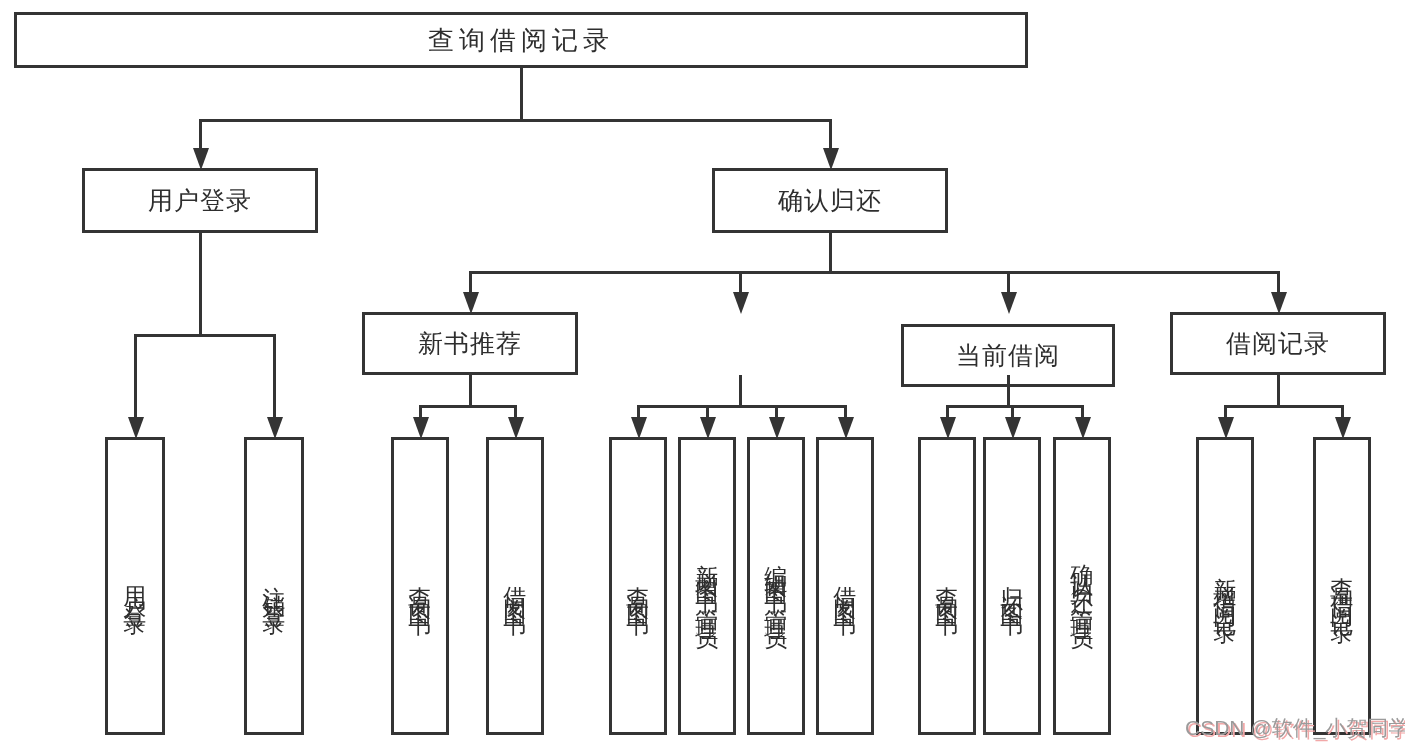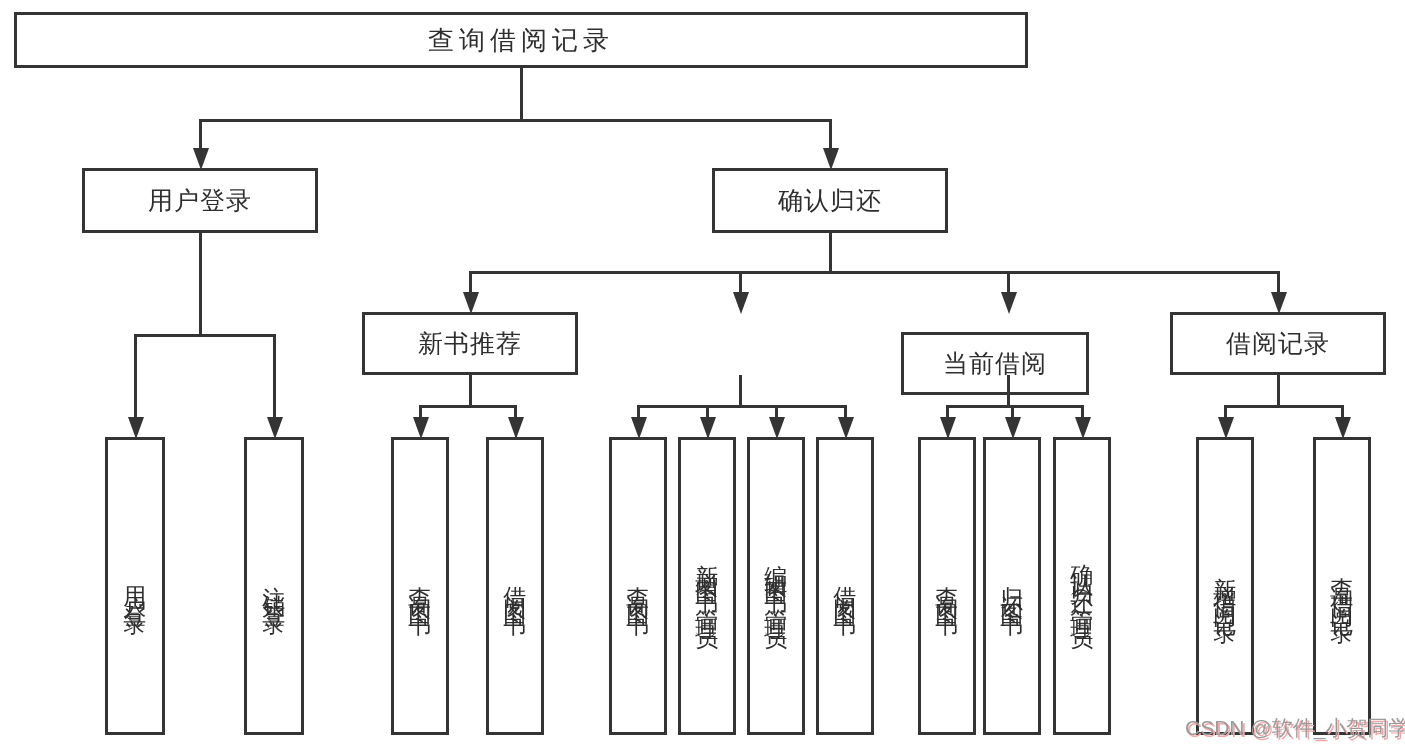--- a/index.html
+++ b/index.html
@@ -66,21 +66,21 @@
   <div class="vl" style="left:739px;top:271px;height:23px"></div>
   <div class="ah" style="left:733px;top:292px"></div>
   <div class="vl" style="left:1007px;top:271px;height:23px"></div>
   <div class="ah" style="left:1001px;top:292px"></div>
   <div class="vl" style="left:1277px;top:271px;height:23px"></div>
   <div class="ah" style="left:1271px;top:292px"></div>
 
   <div class="box" style="left:362px;top:312px;width:216px;height:63px">
     <span class="hlabel">新书推荐</span>
   </div>
-  <div class="box" style="left:901px;top:332px;width:188px;height:63px">
+  <div class="box" style="left:901px;top:324px;width:214px;height:63px">
     <span class="hlabel">当前借阅</span>
   </div>
   <div class="box" style="left:1170px;top:312px;width:216px;height:63px">
     <span class="hlabel">借阅记录</span>
   </div>
 
   <div class="vl" style="left:469px;top:375px;height:33px"></div>
   <div class="hl" style="left:419px;top:405px;width:98px"></div>
   <div class="vl" style="left:419px;top:405px;height:14px"></div>
   <div class="ah" style="left:413px;top:417px"></div>

